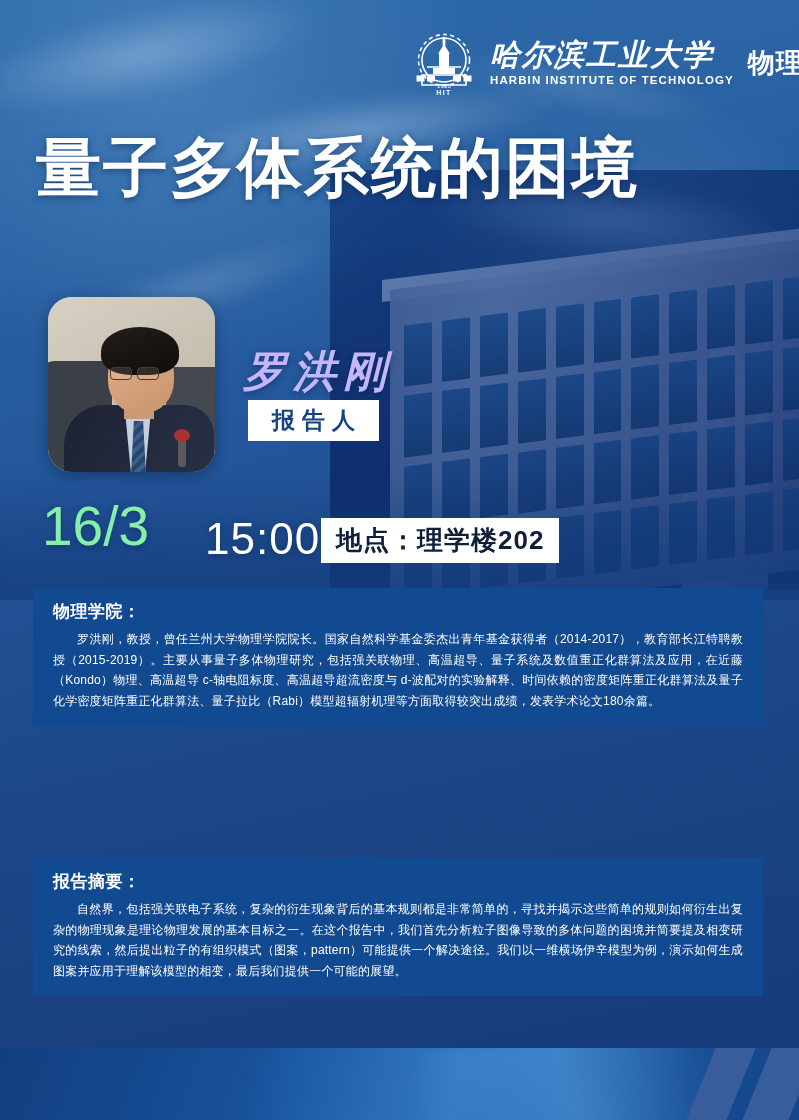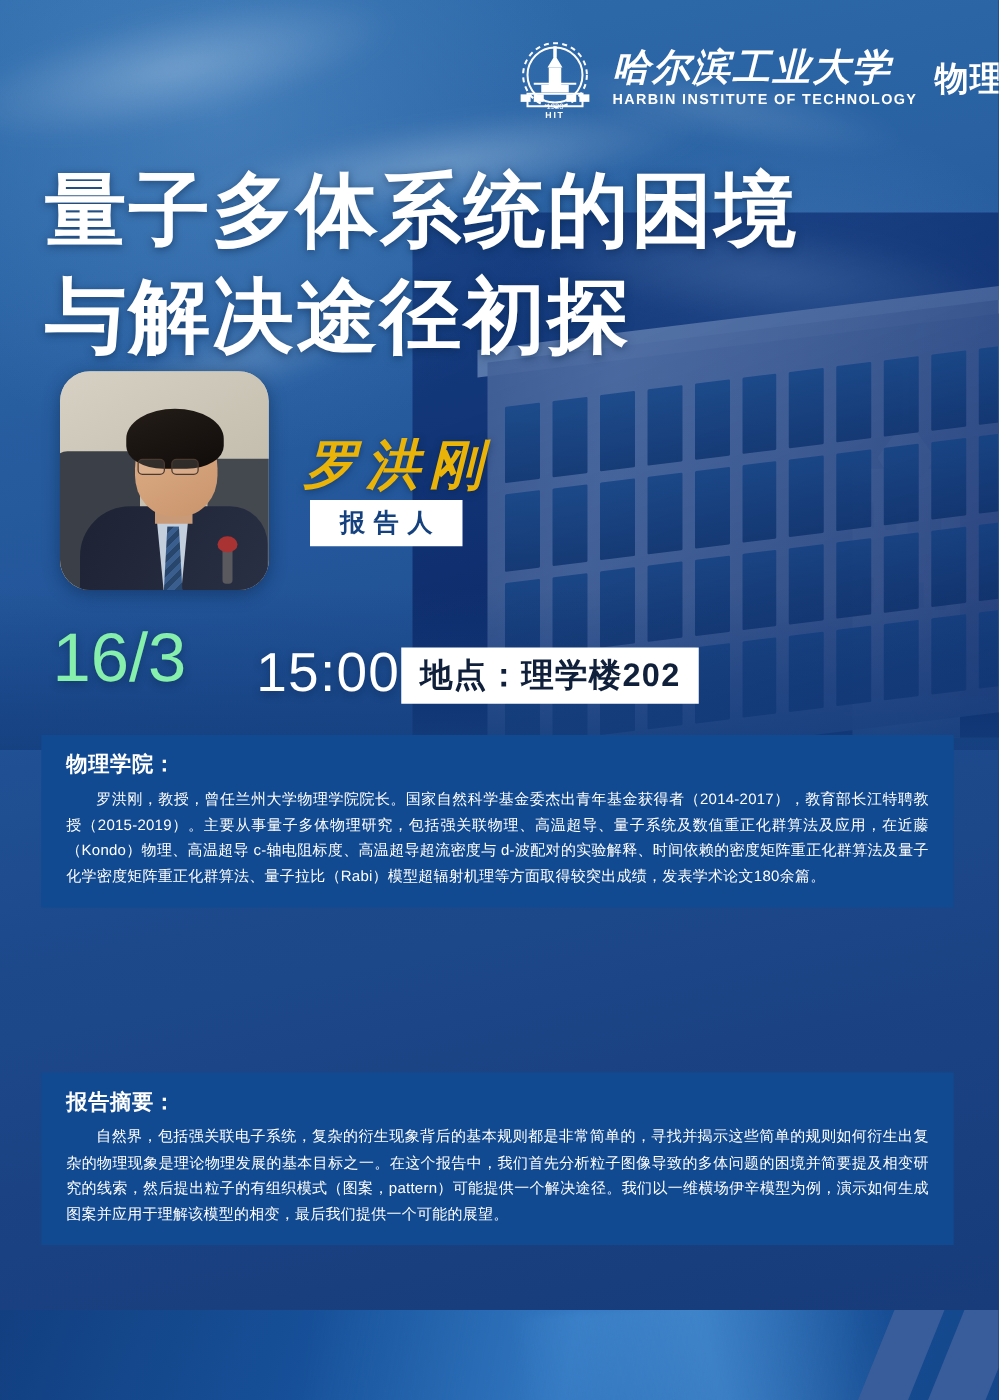--- a/index.html
+++ b/index.html
@@ -165,29 +165,29 @@
   }
   .ph-glass-l{left:62px;}
   .ph-glass-r{left:89px;}
   .ph-mic{position:absolute;left:130px;top:140px;width:8px;height:30px;background:#5a5a5e;border-radius:3px;}
   .ph-mic-head{position:absolute;left:126px;top:132px;width:16px;height:13px;border-radius:50%;background:#a93232;}
 
   
   .speaker-name{
     position:absolute;left:243px;top:343px;
     font-family:"Liberation Serif","DejaVu Serif",serif;
-    font-size:43px;font-weight:700;font-style:italic;color:#eab308;
+    font-size:43px;font-weight:700;font-style:italic;color:#c4b5fd;
     letter-spacing:7px;
     text-shadow:0 2px 6px rgba(8,34,70,.5);
     white-space:nowrap;
   }
   .speaker-role{
     position:absolute;left:248px;top:400px;
     background:#ffffff;color:#15427f;
-    font-size:20px;font-weight:700;letter-spacing:7px;
+    font-size:23px;font-weight:700;letter-spacing:7px;
     padding:5px 17px 5px 24px;
     white-space:nowrap;
   }
 
   
   .date{
     position:absolute;left:42px;top:499px;
     font-size:55px;font-weight:400;color:#86efac;letter-spacing:0px;
     line-height:1;text-shadow:0 2px 7px rgba(8,34,70,.45);
   }
@@ -347,21 +347,20 @@
     </div>
     <div class="logo-text">
       <div class="logo-cn">哈尔滨工业大学</div>
       <div class="logo-en">HARBIN INSTITUTE OF TECHNOLOGY</div>
     </div>
     <div class="logo-dept">物理学院</div>
   </div>
 
   <div class="title-block">
     <div class="title-line">量子多体系统的困境</div>
-    <div class="title-line">与解决途径初探</div>
   </div>
 
   <div class="photo">
     <div class="ph-wall"></div>
     <div class="ph-chair"></div>
     <div class="ph-chair2"></div>
     <div class="ph-suit"></div>
     <div class="ph-shirt"></div>
     <div class="ph-tie"></div>
     <div class="ph-neck"></div>

